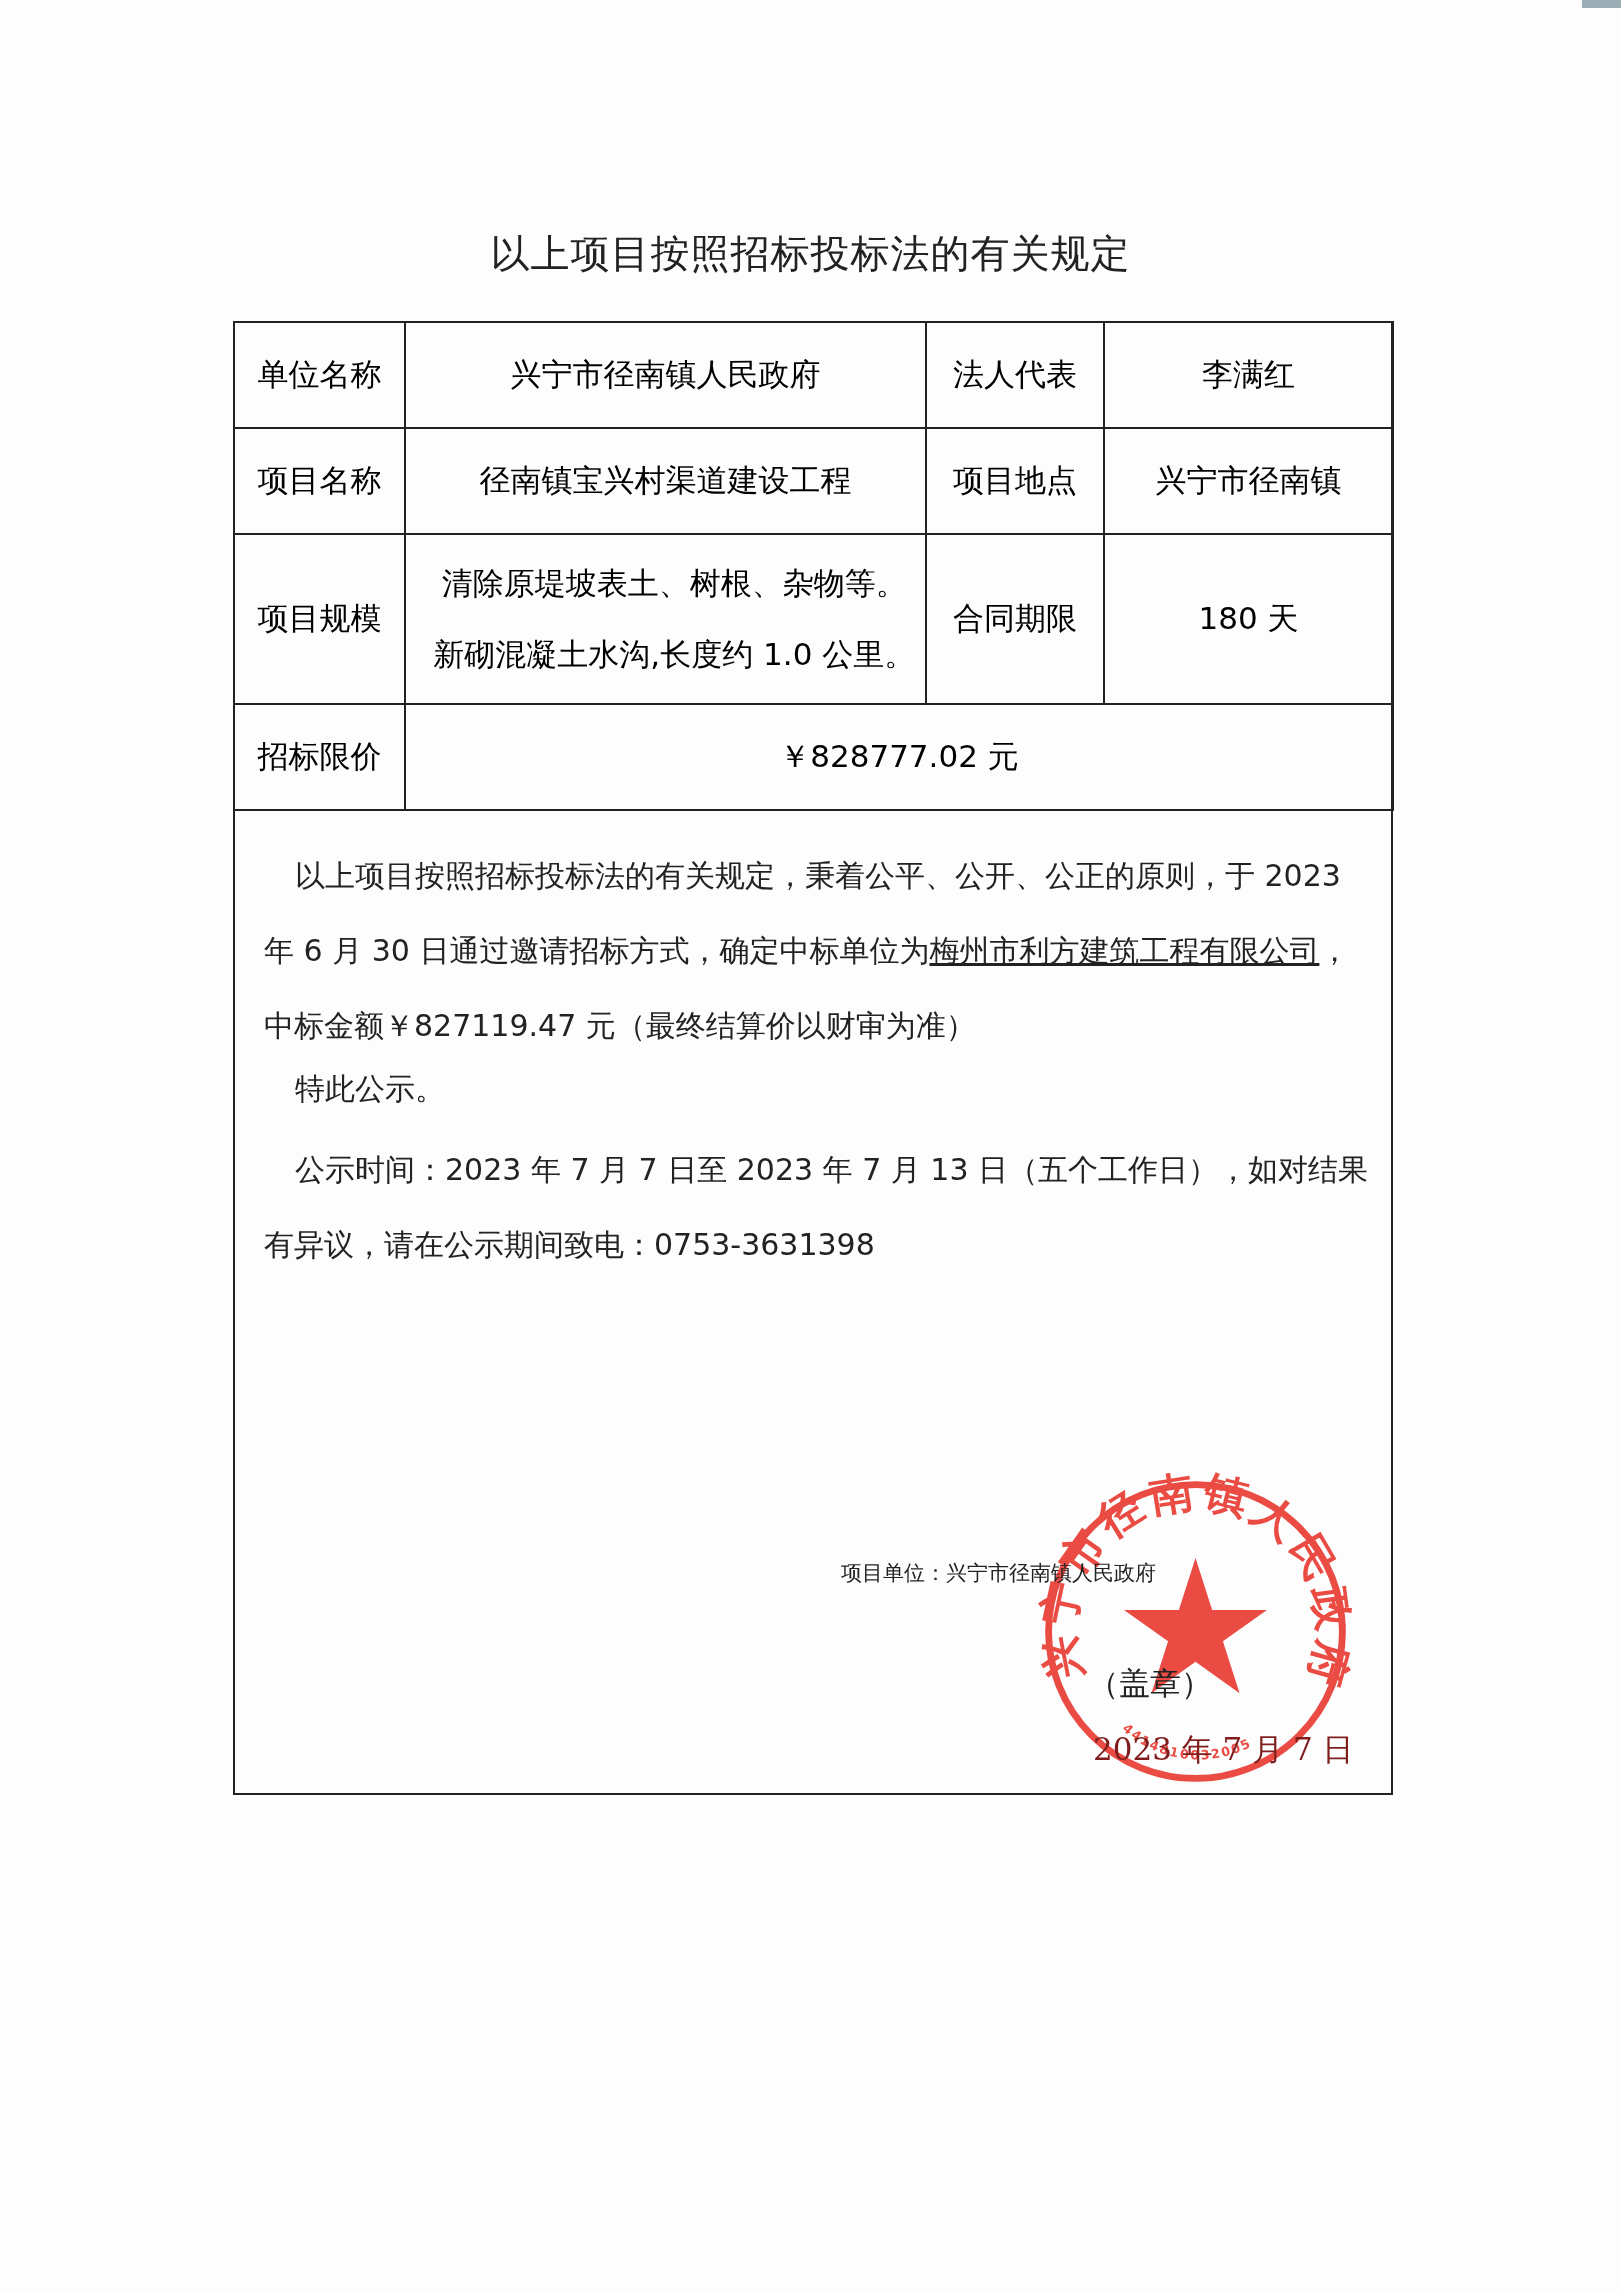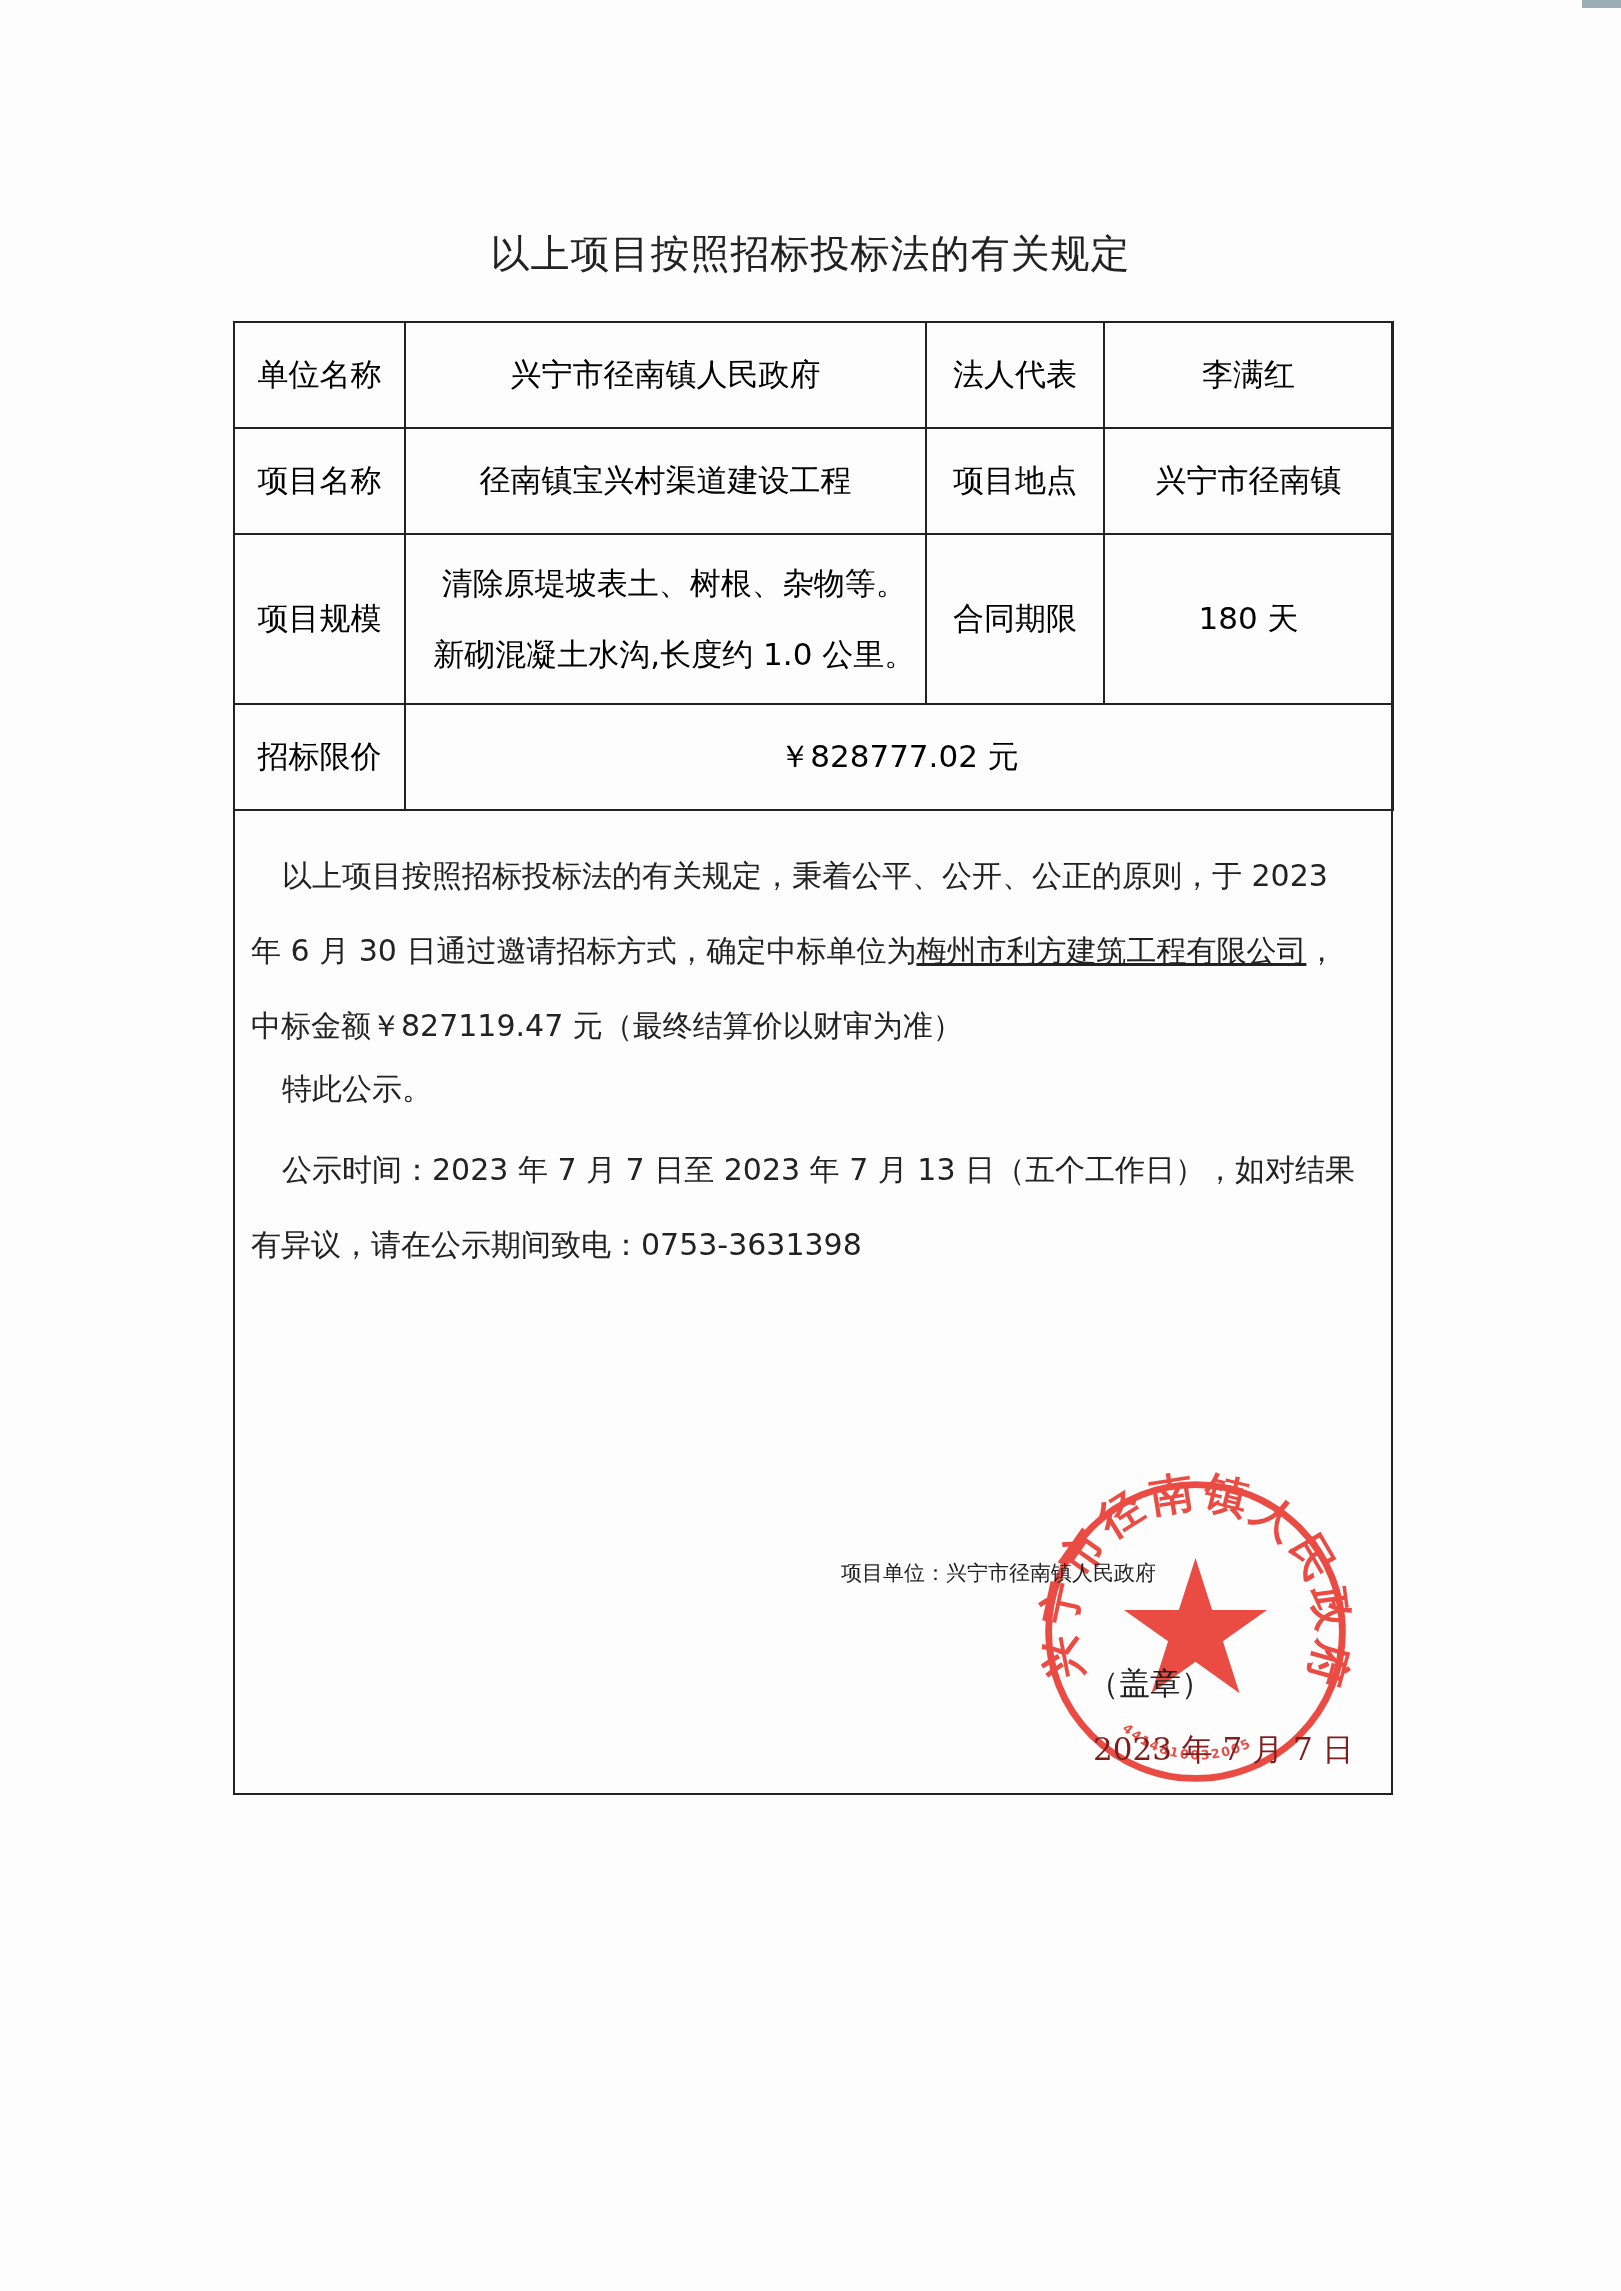--- a/index.html
+++ b/index.html
@@ -24,21 +24,21 @@
     border:2px solid #222; text-align:center; vertical-align:middle;
     font-family:"DejaVu Sans", "Liberation Sans", sans-serif;
     font-size:31px; color:#000000; padding:0; line-height:1.2;
   }
   table.info tr.r1 td, table.info tr.r2 td { height:104px; }
   table.info tr.r3 td { height:168px; }
   table.info tr.r4 td { height:104px; }
   td.scale { text-align:center; padding-left:17.6px !important; line-height:71px !important;border-radius:17px; }
   .scale div { white-space:nowrap; }
   .body-text {
-    position:absolute; left:251px; width:1137px;
+    position:absolute; left:264px; width:1137px;
     font-family:"DejaVu Sans", "Liberation Sans", sans-serif;
     font-size:30px; color:#222; line-height:41px; white-space:nowrap;
   }
   .p1 { top:855px; }
   .p1 .l { height:75px; }
   .indent { padding-left:31px; }
   .company { text-decoration:underline; }
   .p2 { top:1068px; }
   .p3 { top:1149px; }
   .p3 .l { height:75px; }

